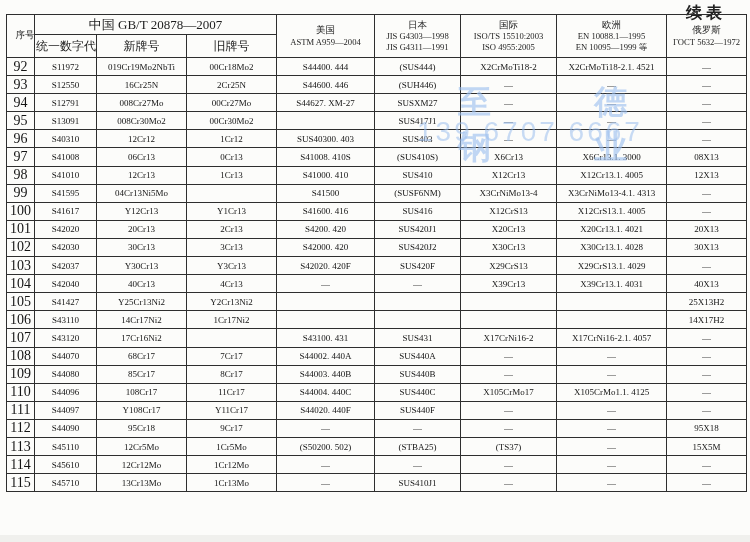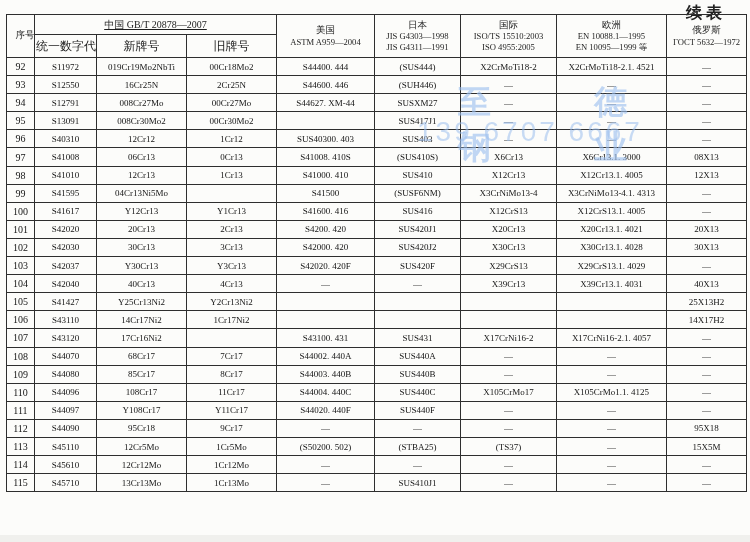--- a/index.html
+++ b/index.html
@@ -19,31 +19,31 @@
     border-collapse:collapse;table-layout:fixed;
     width:740px;
     background:transparent;
   }
   table.grades th, table.grades td{
     border:1px solid #2e2e2e;
     text-align:center;vertical-align:middle;
     padding:0 1px;overflow:hidden;white-space:nowrap;
   }
   table.grades thead th{font-weight:normal;}
-  .h-top{height:19px;font-size:10px;text-decoration:underline;}
+  .h-top{height:19px;font-size:13px;}
   .h-sub{height:22px;font-size:12px;}
   .h-multiline{font-size:8.6px;line-height:1.22;white-space:normal;}
   .h-multiline .cn{font-size:9.5px;}
   .serial-head{
     font-size:9.5px;line-height:1.6;
     word-break:break-all;white-space:normal;
   }
   .serial-head span{display:inline-block;width:1.05em;}
   table.grades tbody td{height:17.1px;font-size:9px;color:#141414;}
-  table.grades tbody td:first-child{font-size:10px;margin-top:35px;}
+  table.grades tbody td:first-child{font-size:14px;margin-top:35px;}
   .watermark{
     position:absolute;pointer-events:none;z-index:5;
     color:#9dc0ef;font-family:"Liberation Sans","DejaVu Sans",sans-serif;
   }
   .wm-company{
     left:458px;top:80px;font-size:33px;letter-spacing:47px;
     opacity:.62;font-weight:bold;
   }
   .wm-phone{
     left:417px;top:116px;font-size:28px;letter-spacing:3px;
@@ -130,21 +130,21 @@
           <td>(SUH446)</td>
           <td>—</td>
           <td>—</td>
           <td>—</td>
         </tr>
         <tr>
           <td>94</td>
           <td>S12791</td>
           <td>008Cr27Mo</td>
           <td>00Cr27Mo</td>
-          <td>S44627. XM-44</td>
+          <td>S44627. XM-27</td>
           <td>SUSXM27</td>
           <td>—</td>
           <td>—</td>
           <td>—</td>
         </tr>
         <tr>
           <td>95</td>
           <td>S13091</td>
           <td>008Cr30Mo2</td>
           <td>00Cr30Mo2</td>

